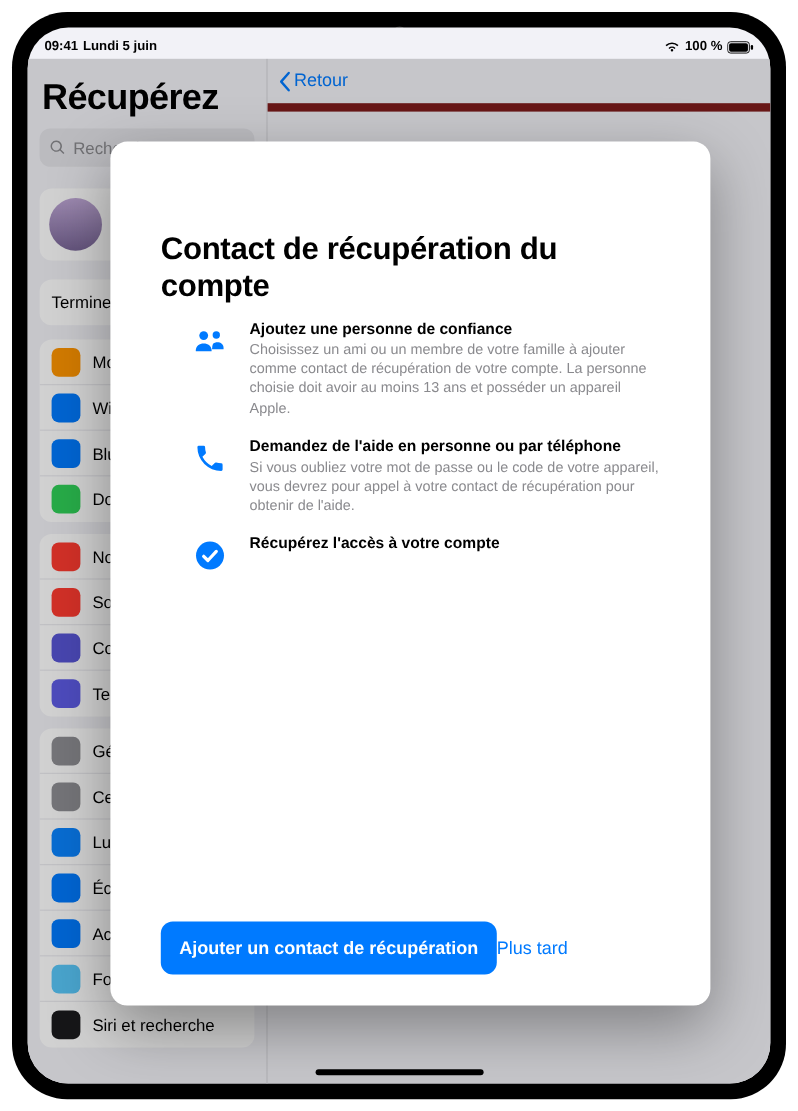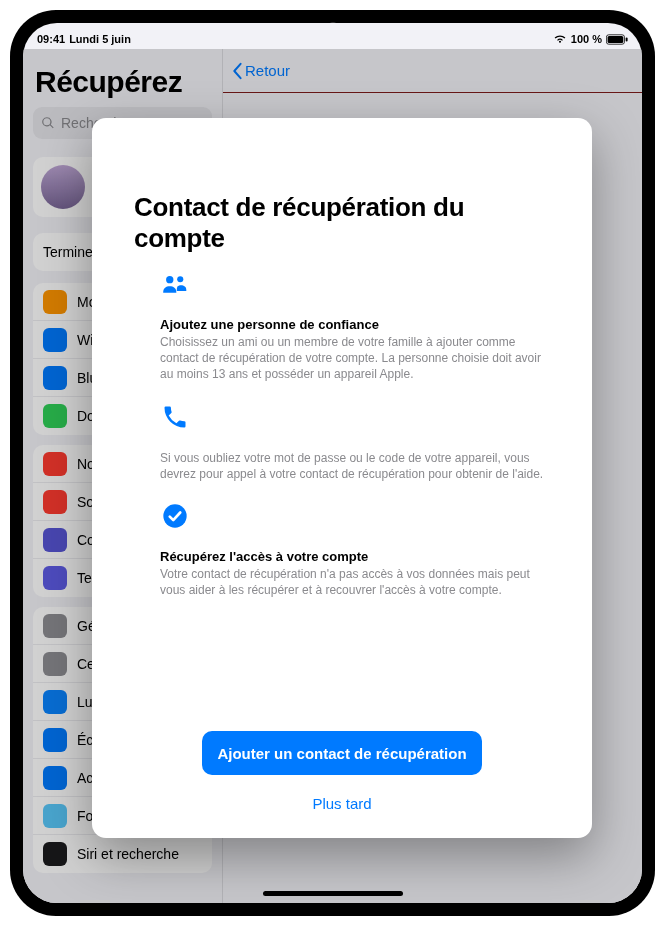--- a/index.html
+++ b/index.html
@@ -134,21 +134,21 @@
   .ic-dark   { background: #1c1c1e; }
 
   .detail-pane {
     flex: 1;
     display: flex; flex-direction: column;
   }
   .detail-nav {
     height: 44px;
     display: flex; align-items: center;
     position: relative;
-    border-bottom: 1px solid #7f1d1d;
+    border-bottom: 7px solid #7f1d1d;
   }
   .back-btn {
     position: absolute; left: 8px;
     display: flex; align-items: center; gap: 2px;
     color: #007aff; font-size: 15px;
   }
   .back-btn svg { width: 12px; height: 18px; }
   .detail-title {
     margin: 0 auto;
     font-size: 15px; font-weight: 600;
@@ -176,21 +176,20 @@
     font-weight: 700;
     text-align: left;
     letter-spacing: -0.3px;
     margin: 42px 0 12px 0;
   }
   .feat {
     display: flex; gap: 18px;
     margin-bottom: 16px;
     align-items: flex-start;
     padding-left: 26px;
-    flex-direction: column;
   }
   .feat-icon {
     width: 30px; height: 30px;
     color: #007aff;
     flex-shrink: 0;
     display: flex; align-items: center; justify-content: center;
     margin-top: 3px;
   }
   .feat-icon svg { width: 28px; height: 28px; }
   .feat-text strong {
@@ -200,22 +199,22 @@
     margin-bottom: 2px;
   }
   .feat-text span {
     font-size: 12px;
     color: #8a8a8e;
     line-height: 1.35;
     display: block;
   }
   .sheet-footer {
     margin-top: auto;
-    display: flex; flex-direction: column; align-items: center;
-    gap: 20px;
+    display: flex; flex-direction: row; align-items: center;
+    gap: 0;
   }
   .primary-btn {
     background: #007aff;
     color: #fff;
     border: none;
     border-radius: 10px;
     height: 44px;
     width: 280px;
     font-size: 15px;
     font-weight: 600;
@@ -379,34 +378,34 @@
         </div>
       </div>
 
       <div class="feat">
         <span class="feat-icon">
           <svg viewBox="0 0 24 24" fill="#007aff">
             <path d="M6.6 10.8a15.7 15.7 0 006.6 6.6l2.2-2.2a1 1 0 011-.24 11.5 11.5 0 003.6.58 1 1 0 011 1V20a1 1 0 01-1 1A17 17 0 013 4a1 1 0 011-1h3.5a1 1 0 011 1 11.5 11.5 0 00.57 3.6 1 1 0 01-.24 1z"></path>
           </svg>
         </span>
         <div class="feat-text">
+          <strong>Demandez de l'aide en personne ou par téléphone</strong>
           <span>Si vous oubliez votre mot de passe ou le code de votre appareil, vous devrez pour appel à votre contact de récupération pour obtenir de l'aide.</span>
         </div>
       </div>
 
       <div class="feat">
         <span class="feat-icon">
           <svg viewBox="0 0 24 24">
             <circle cx="12" cy="12" r="10" fill="#007aff"></circle>
             <path d="M7.5 12.5l3 3 6-6.5" stroke="#fff" stroke-width="2.3" fill="none" stroke-linecap="round" stroke-linejoin="round"></path>
           </svg>
         </span>
         <div class="feat-text">
           <strong>Récupérez l'accès à votre compte</strong>
-          <span>Votre contact de récupération n'a pas accès à vos données mais peut vous aider à les récupérer et à recouvrer l'accès à votre compte.</span>
         </div>
       </div>
 
       <div class="sheet-footer">
         <button class="primary-btn">Ajouter un contact de récupération</button>
         <span class="later-link">Plus tard</span>
       </div>
     </div>
 
     <div class="home-indicator"></div>

